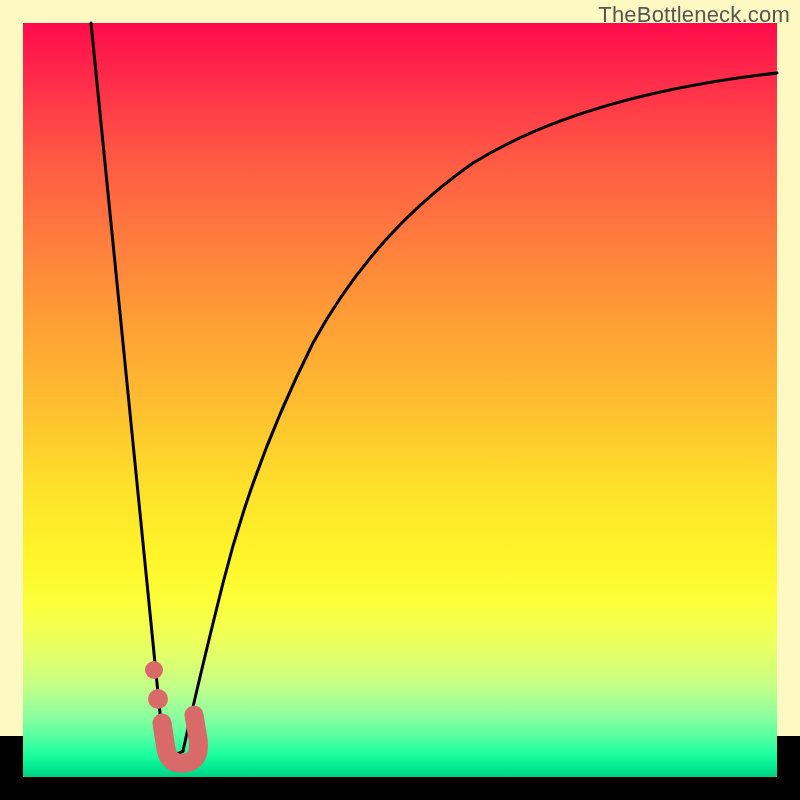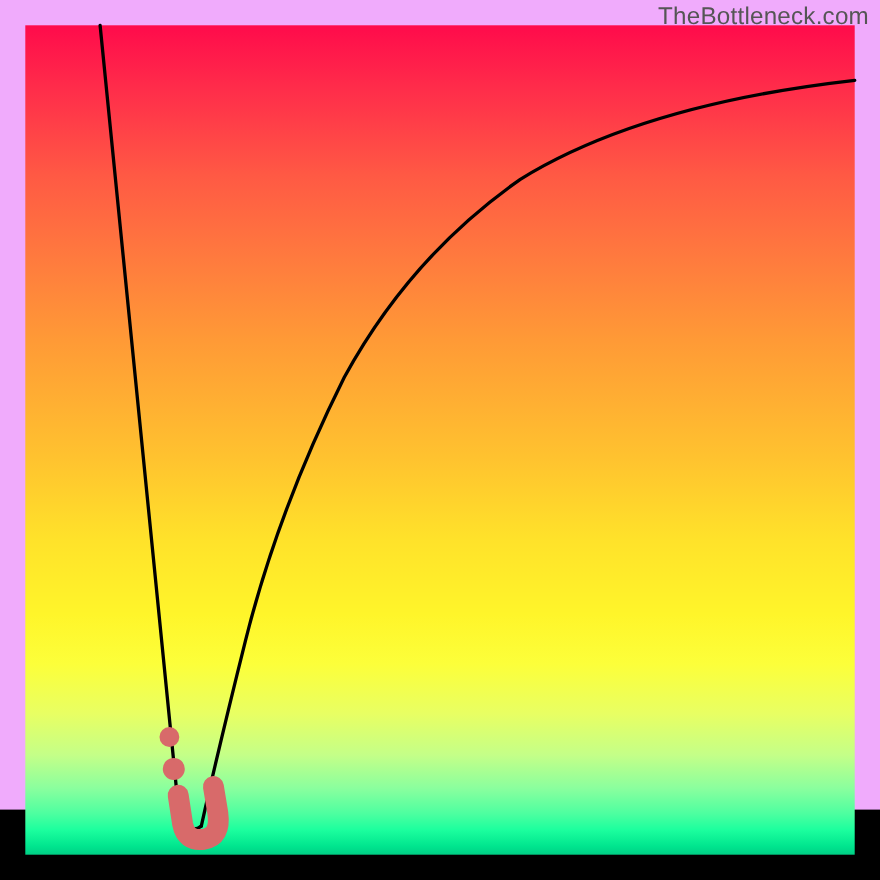--- a/index.html
+++ b/index.html
@@ -9,21 +9,21 @@
     height: 800px;
     overflow: hidden;
     background: #000;
     font-family: Arial, Helvetica, sans-serif;
   }
   .frame {
     position: absolute;
     top: 0; left: 0;
     width: 800px;
     height: 736px;
-    background: #f0abfc;
+    background: #fef9c3;
   }
   .plot {
     position: absolute;
     top: 23px;
     left: 23px;
     width: 754px;
     height: 754px;
     
     background: linear-gradient(to bottom,
       #ff0b4b 0%,

